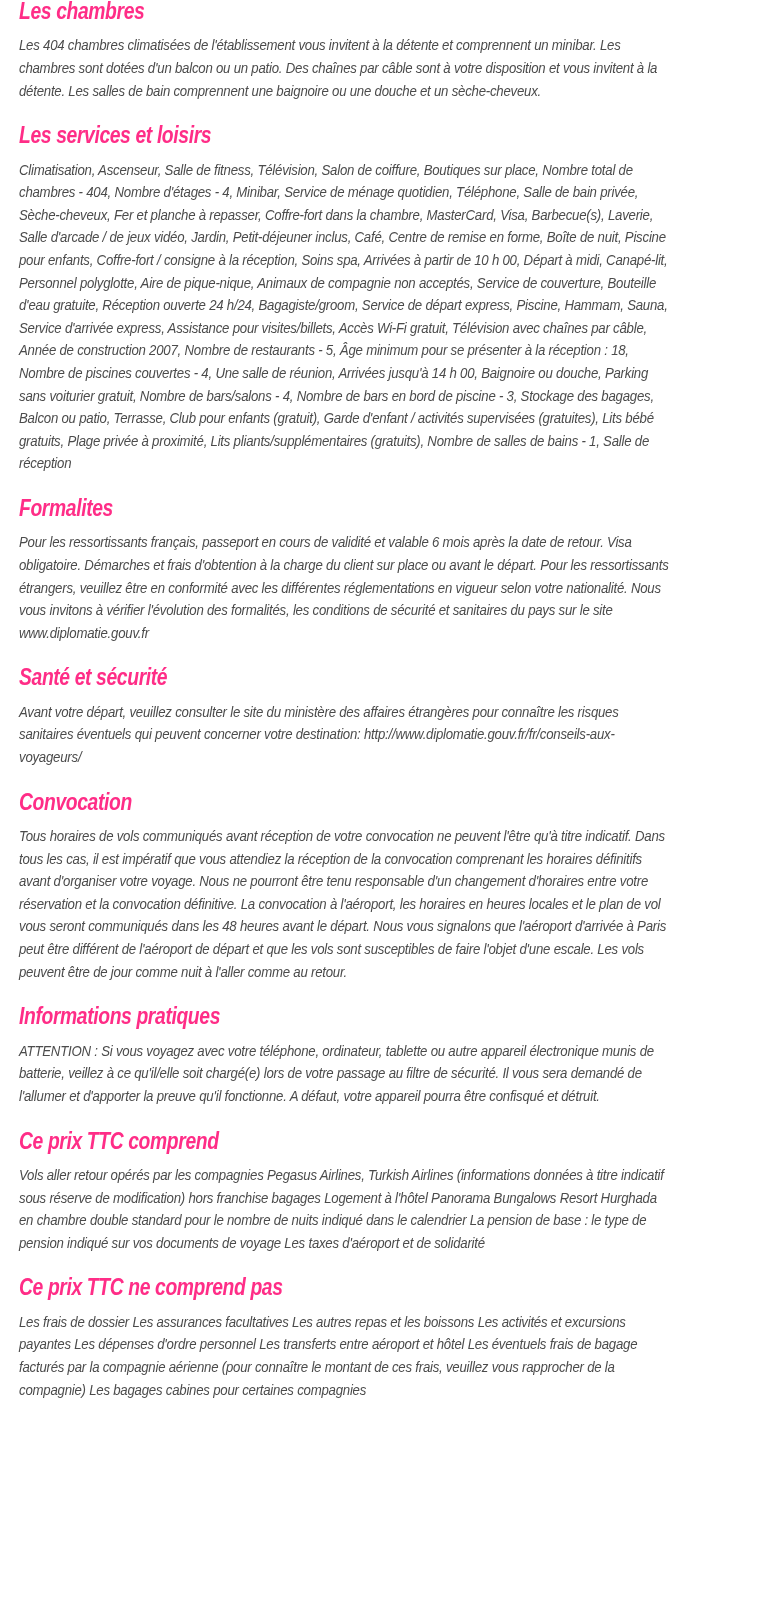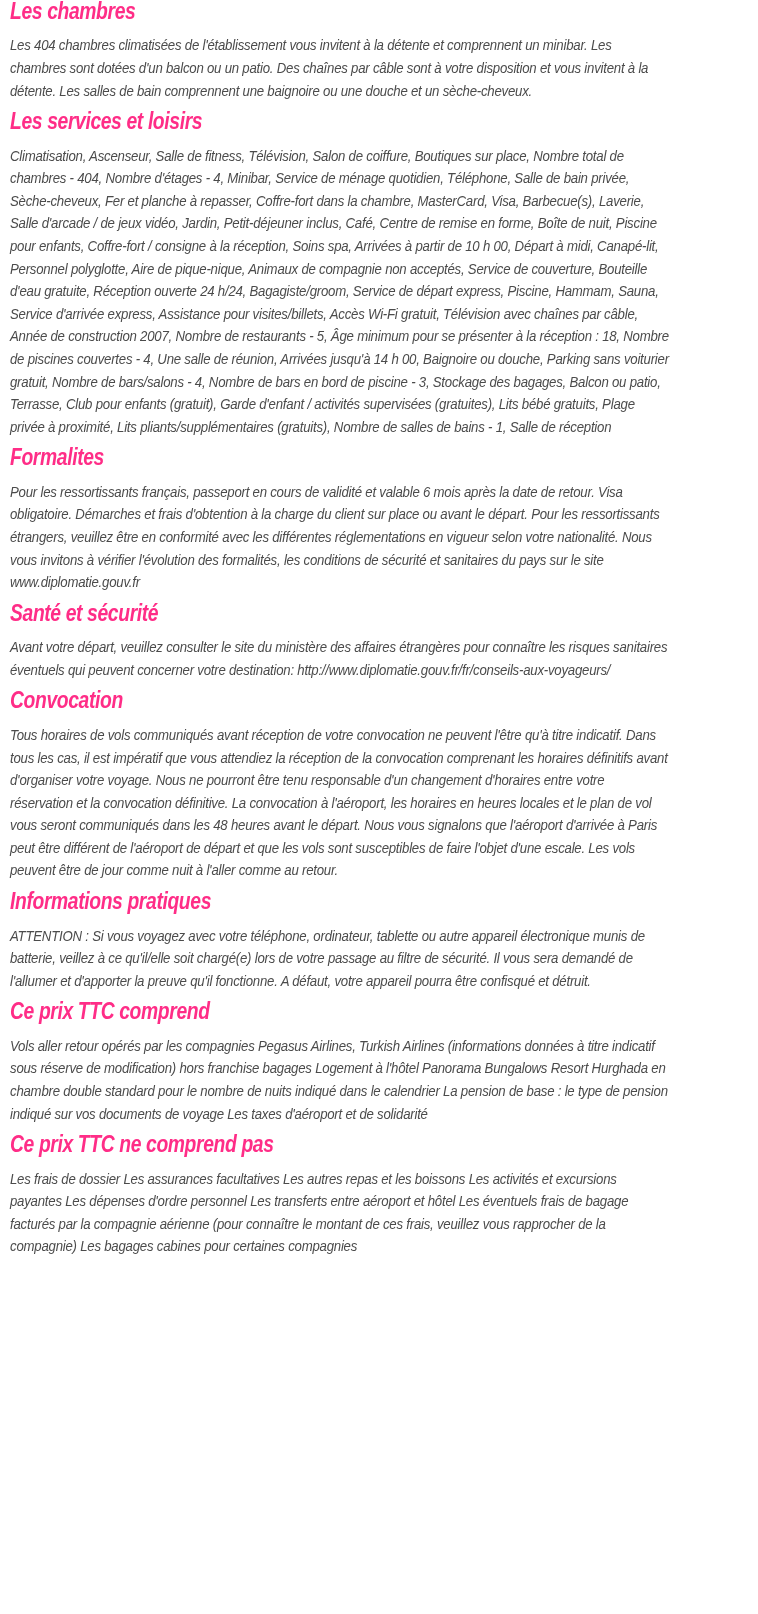--- a/index.html
+++ b/index.html
@@ -9,28 +9,28 @@
   }
   body {
     width: 758px;
     min-height: 1614px;
     font-family: "Liberation Sans", "DejaVu Sans", sans-serif;
     -webkit-font-smoothing: antialiased;
   }
   .page {
     width: 692px;
     box-sizing: border-box;
-    padding: 0 22px 0 10px;
+    padding: 0 22px 0 19px;
     background: #ffffff;
   }
   .section {
     margin: 0;
   }
   .section + .section {
-    margin-top: 8px;
+    margin-top: 22px;
   }
   h2.section-title {
     margin: 0 0 11px 0;
     padding: 0;
     color: #ff2d87;
     font-family: "Liberation Sans", "DejaVu Sans", sans-serif;
     font-style: italic;
     font-weight: 700;
     font-size: 23px;
     line-height: 1.02;

